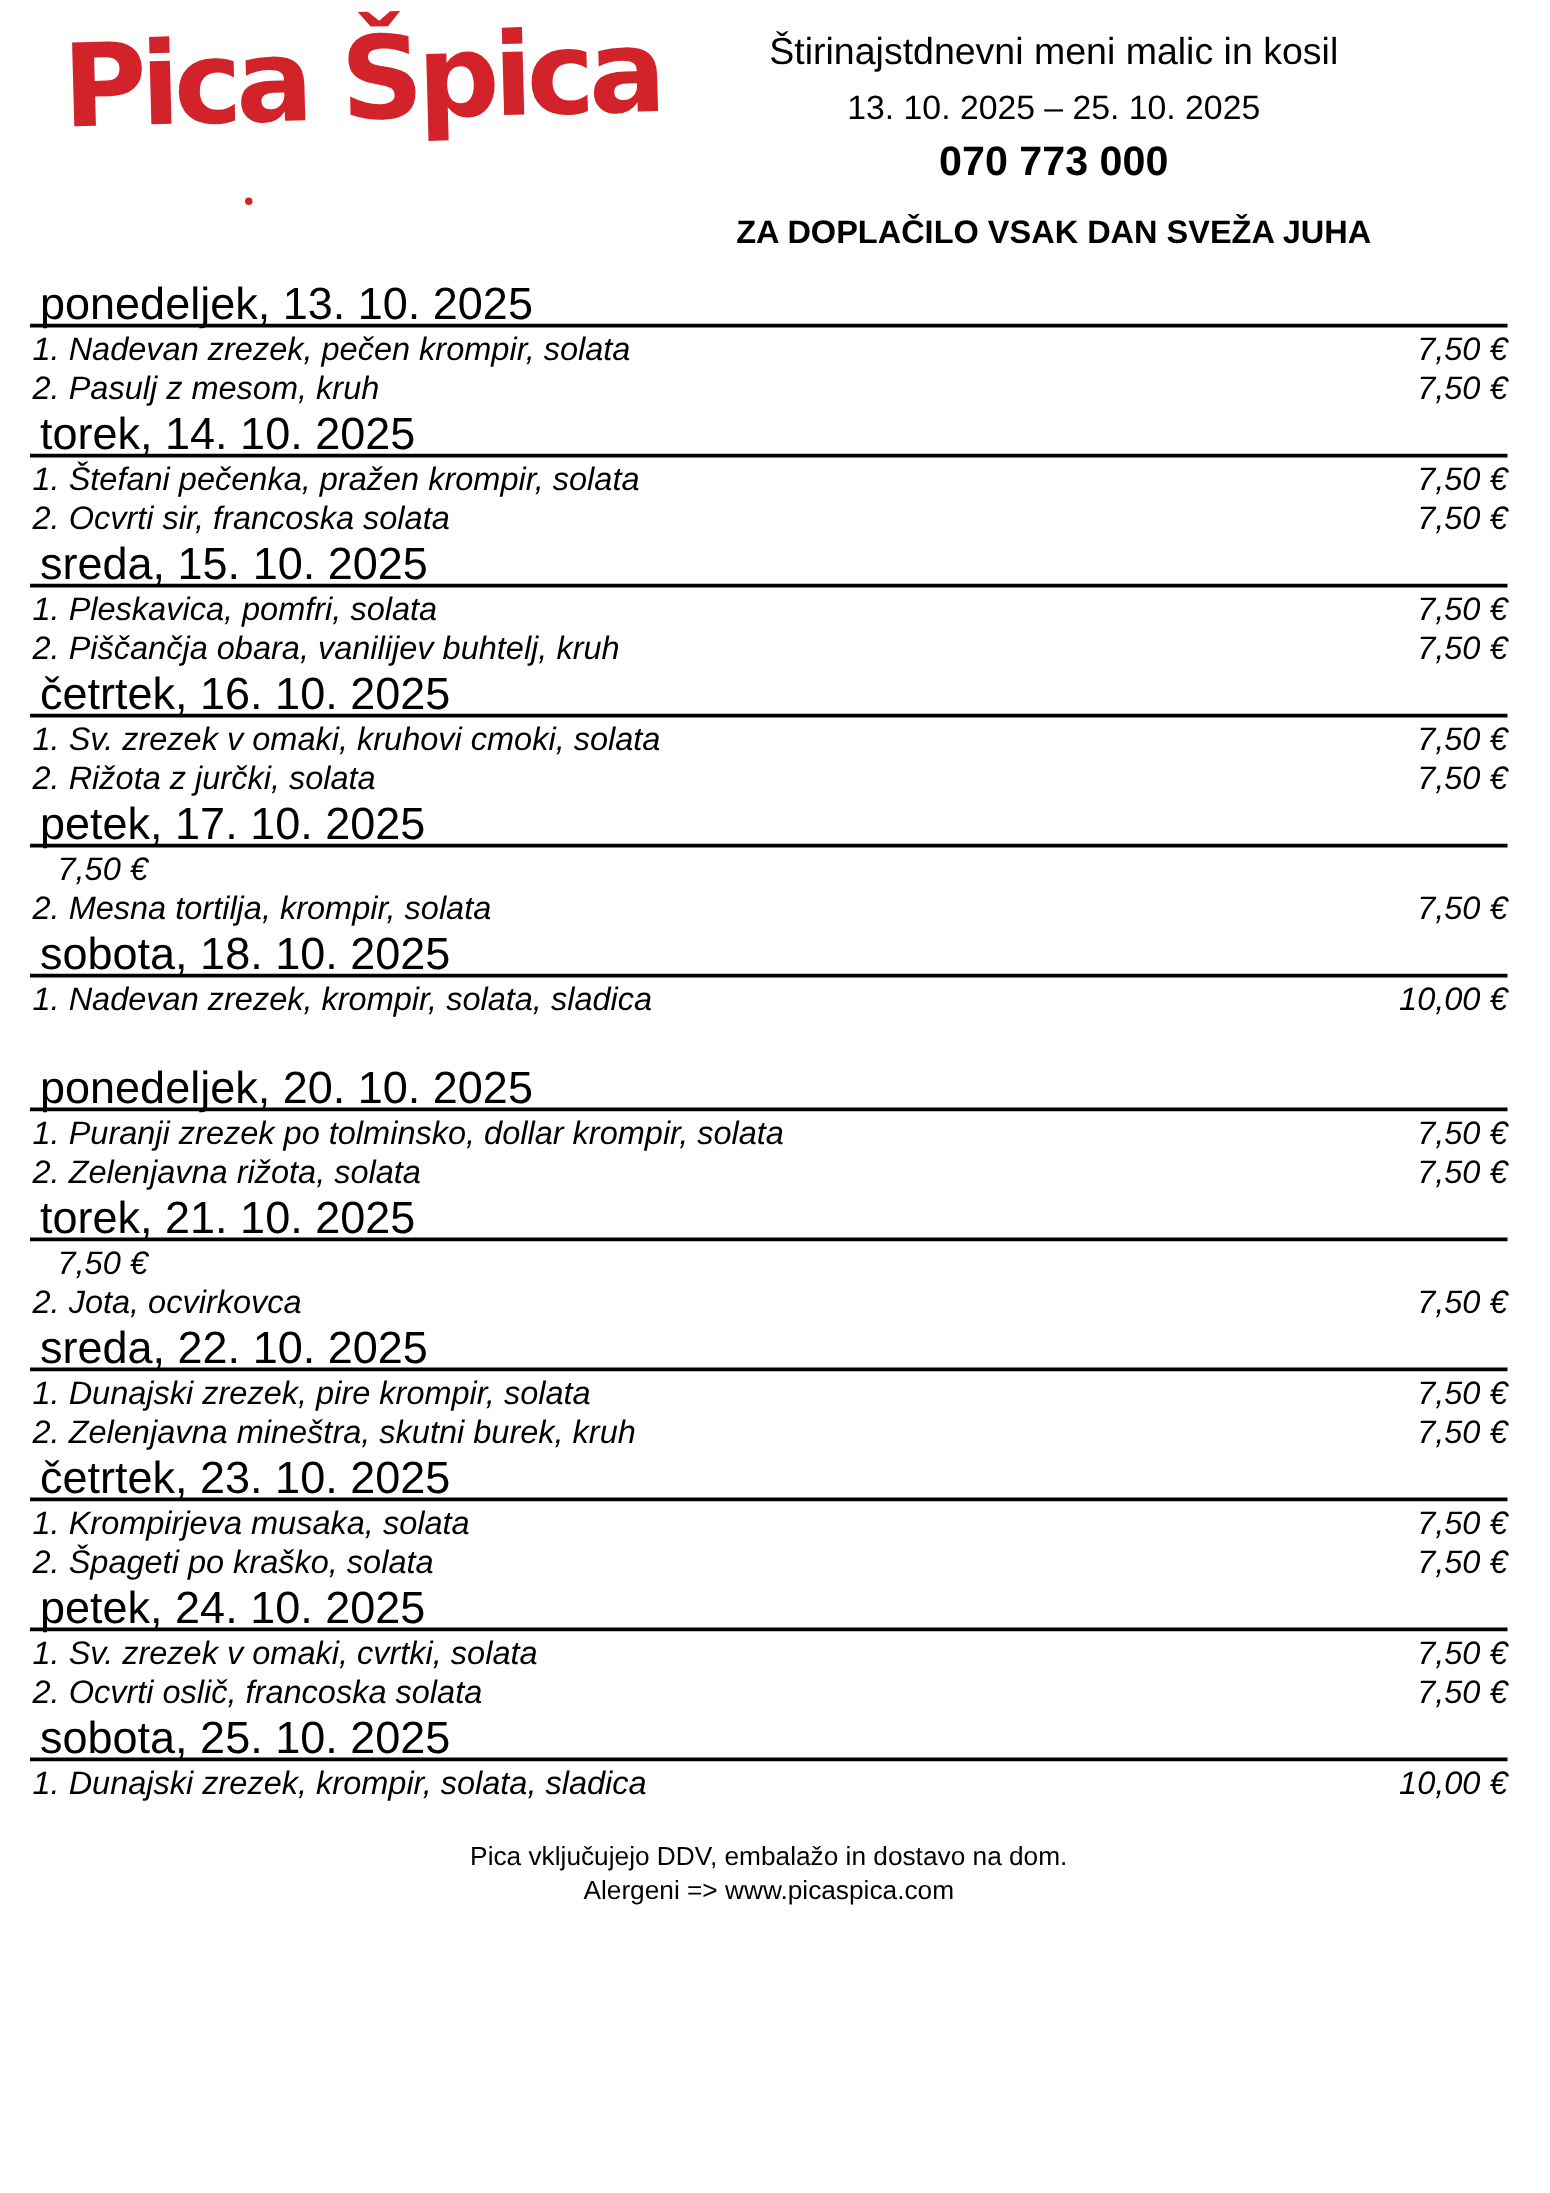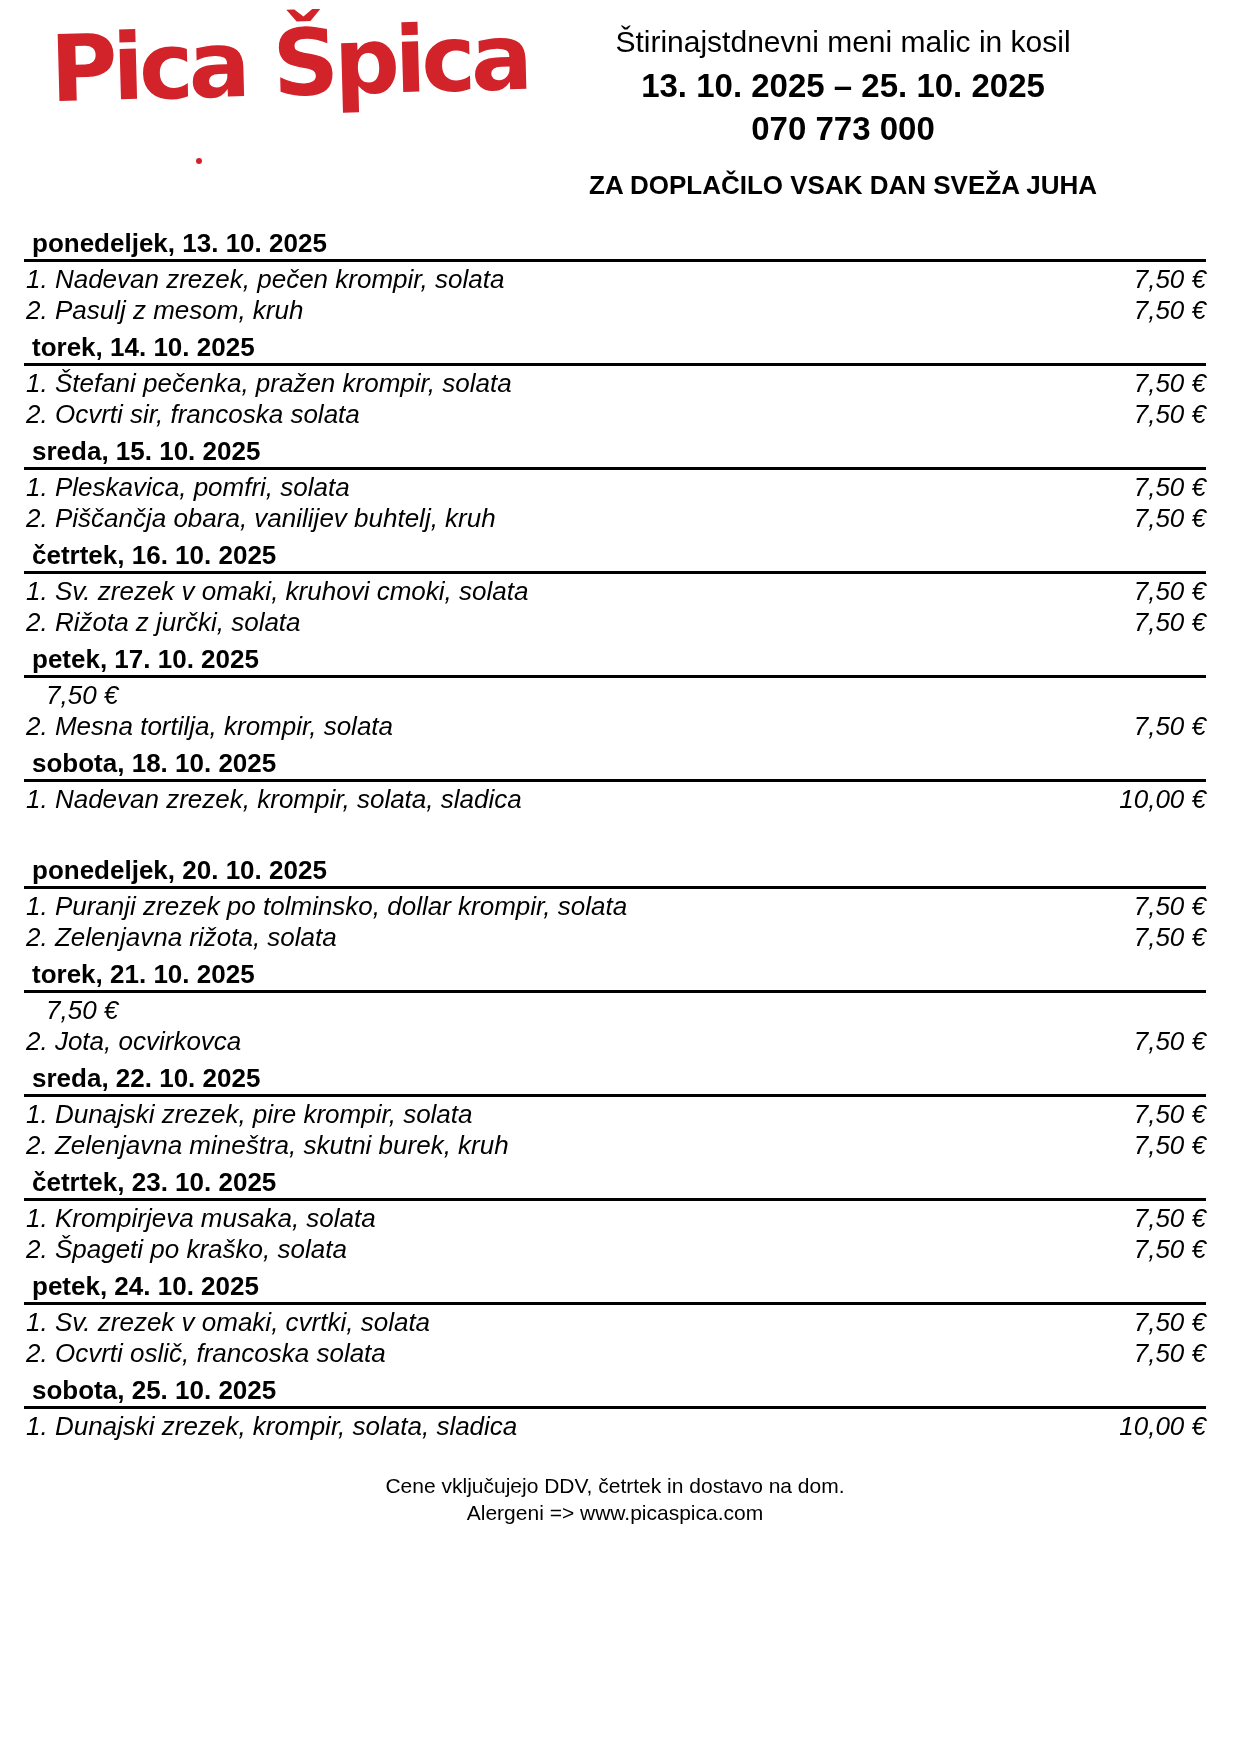--- a/index.html
+++ b/index.html
@@ -21,27 +21,27 @@
     letter-spacing: -5px;
     transform: rotate(-1.5deg);
     white-space: nowrap;
   }
   .logo-speck {
     position: absolute; left: 172px; top: 158px;
     width: 6px; height: 6px; border-radius: 50%;
   }
   .head-right { position: absolute; left: 456px; right: 0; top: 24px; text-align: center; }
   .head-title { font-size: 30px; line-height: 36px; margin-bottom: 7px; }
-  .head-dates { font-size: 33px; line-height: 38px; font-weight: bold; margin-bottom: 5px; }
+  .head-dates { font-size: 27px; line-height: 38px; font-weight: normal; margin-bottom: 5px; }
   .head-phone { font-size: 33px; line-height: 38px; font-weight: bold; }
   .head-promo { font-size: 26px; line-height: 30px; font-weight: bold; margin-top: 22px; }
 
   
   .day-header {
-    font-size: 26px; line-height: 30px; font-weight: bold;
+    font-size: 36px; line-height: 30px; font-weight: normal;
     margin: 6px 0 2px 0; padding: 0 0 1px 8px;
     border-bottom: 3px solid #000;
   }
   .menu-row {
     display: flex; justify-content: space-between; align-items: baseline;
     font-size: 26px; line-height: 31px; padding-left: 2px; font-style: italic;
   }
   .item-price { white-space: nowrap; padding-left: 20px; }
   .day.gap { margin-top: 40px; }
 
@@ -183,17 +183,17 @@
       <section class="day">
         <h2 class="day-header">sobota, 25. 10. 2025</h2>
         <div class="menu-row">
           <span class="item-name">1. Dunajski zrezek, krompir, solata, sladica</span>
           <span class="item-price">10,00 €</span>
         </div>
       </section>
     </main>
 
   <footer class="foot">
-    <div>Cene vključujejo DDV, četrtek in dostavo na dom.</div>
+    <div>Pica vključujejo DDV, embalažo in dostavo na dom.</div>
     <div>Alergeni =&gt; www.picaspica.com</div>
   </footer>
 
 </div>
 
 </body></html>

